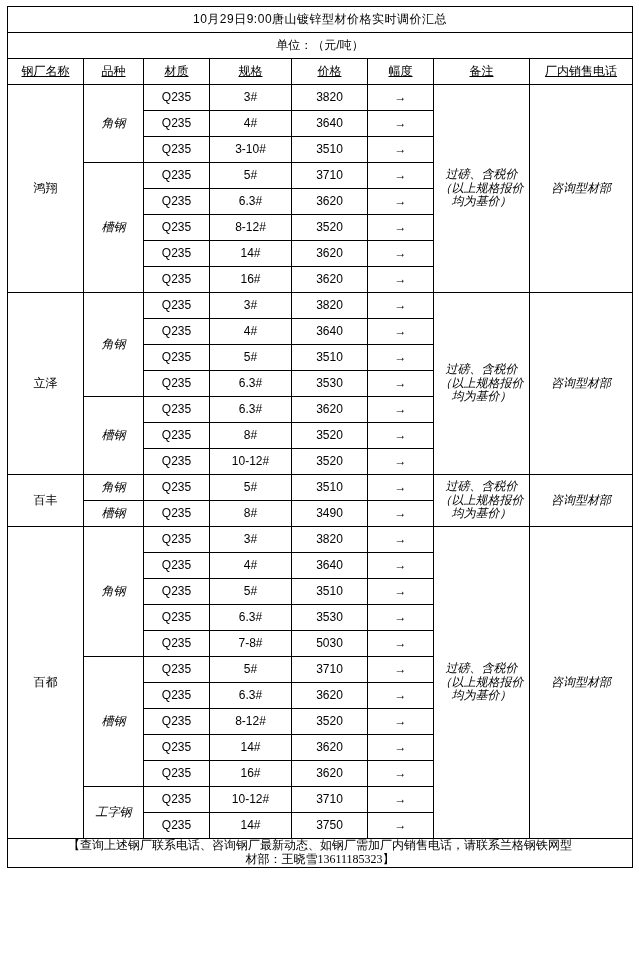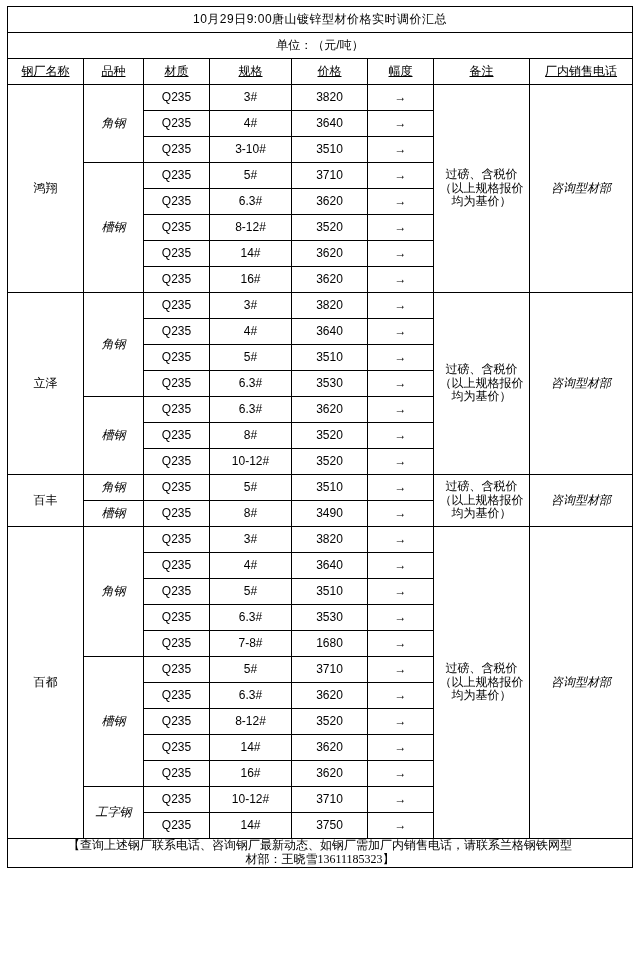--- a/index.html
+++ b/index.html
@@ -61,20 +61,21 @@
   .spec-cell, .grade-cell, .price-cell {
     font-size: 12.5px;
   }
   .arrow-cell {
     font-size: 13px;
   }
   .note-cell {
     font-size: 11.5px;
     line-height: 1.35;
     padding: 0 3px;
+    font-style: italic;
   }
   .phone-cell {
     font-size: 12px;
     font-style: italic;
   }
   .footer-cell {
     font-size: 12.5px;
     font-weight: bold;
     line-height: 1.5;
     padding: 5px 4px;
@@ -258,21 +259,21 @@
         </tr>
         <tr>
           <td class="grade-cell">Q235</td>
           <td class="spec-cell">6.3#</td>
           <td class="price-cell">3530</td>
           <td class="arrow-cell">→</td>
         </tr>
         <tr>
           <td class="grade-cell">Q235</td>
           <td class="spec-cell">7-8#</td>
-          <td class="price-cell">1680</td>
+          <td class="price-cell">5030</td>
           <td class="arrow-cell">→</td>
         </tr>
         <tr>
           <td class="kind-cell" rowspan="5">槽钢</td>
           <td class="grade-cell">Q235</td>
           <td class="spec-cell">5#</td>
           <td class="price-cell">3710</td>
           <td class="arrow-cell">→</td>
         </tr>
         <tr>

